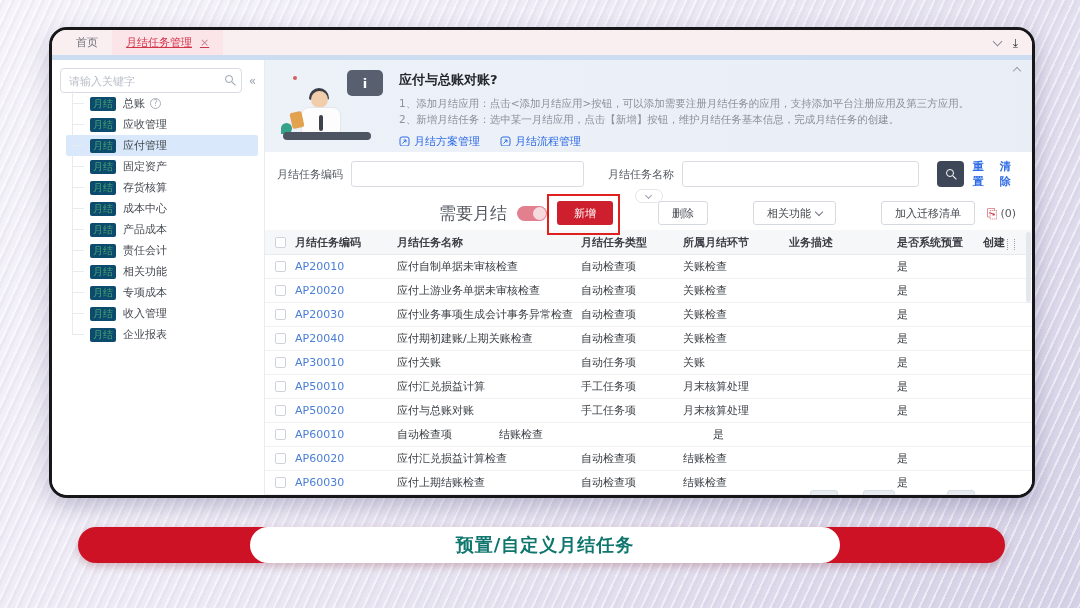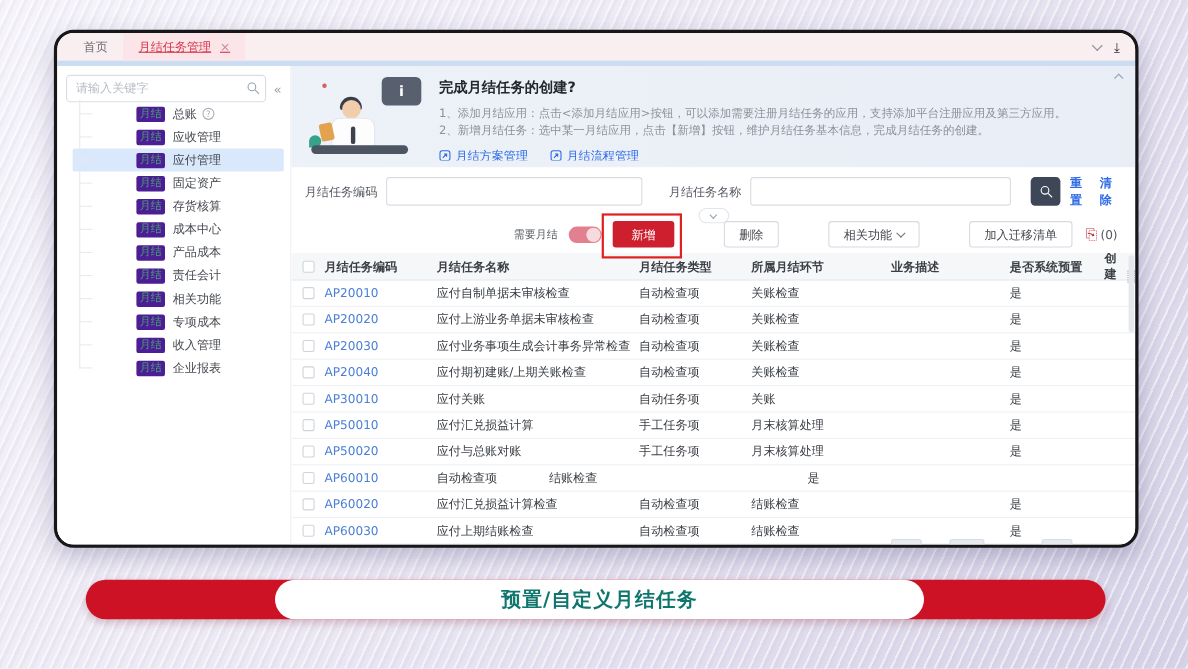--- a/index.html
+++ b/index.html
@@ -39,22 +39,22 @@
   .mag::after { content:''; position:absolute; width:5px; height:1.4px; background:#9aa3ad;
     transform:rotate(45deg); right:-4px; bottom:-2px; }
   .collapse-btn { color:#98a1ad; font-size:12px; line-height:1; padding:2px; }
   .add-link { text-align:right; color:#2e6be6; font-size:11px; margin:9px 6px 7px 0; }
   .tree { position:relative; margin-left:6px; }
   .tree::before { content:''; position:absolute; left:6px; top:-2px; bottom:10px; width:1px; background:#e7eaee; }
   .tree-item { height:21px; display:flex; align-items:center; position:relative; padding-left:24px;
     font-size:11px; color:#45494f; border-radius:2px; }
   .tree-item.selected { background:#d9e9fb; }
   .tick { position:absolute; left:6px; top:10px; width:12px; height:1px; background:#e7eaee; }
-  .badge { background:#4c1d95; color:#47a372; font-size:10px; line-height:14px; padding:0 3px;
-    border-radius:2px; margin-right:7px; flex:0 0 auto;margin-left:34px; }
+  .badge { background:#0c4a6e; color:#47a372; font-size:10px; line-height:14px; padding:0 3px;
+    border-radius:2px; margin-right:7px; flex:0 0 auto; }
   .help { margin-left:5px; width:11px; height:11px; border:1px solid #a9aeb8; border-radius:50%;
     color:#a9aeb8; font-size:8px; display:flex; align-items:center; justify-content:center; }
 
   
   .main { flex:1; background:#fff; display:flex; flex-direction:column; position:relative; }
 
   
   .banner { height:92px; background:linear-gradient(90deg,#edf1f8,#e9eef6); display:flex;
     padding:8px 16px 6px 14px; position:relative; flex:0 0 auto; }
   .banner-chev { position:absolute; right:12px; top:8px; width:6px; height:6px;
@@ -91,40 +91,40 @@
   .flinks { margin-left:9px; display:flex; gap:7px; }
   .flink { color:#2e6be6; font-size:11px; font-weight:600; }
   .expander { position:absolute; left:50%; bottom:-7px; transform:translateX(-50%); width:28px; height:14px;
     background:#fff; border:1px solid #e2e5ea; border-radius:8px; display:flex; align-items:center;
     justify-content:center; z-index:6; }
   .expander .chev { width:5px; height:5px; border-color:#98a0ac; margin-top:-2px; }
 
   
   .toolbar { height:34px; display:flex; align-items:center; justify-content:flex-end; gap:10px;
     padding-right:16px; flex:0 0 auto; position:relative; }
-  .toggle-label { font-size:10px; color:#555a61; }
+  .toggle-label { font-size:17px; color:#555a61; }
   .toggle { width:30px; height:15px; border-radius:8px; background:#e2808f; position:relative; }
   .knob { position:absolute; right:1px; top:1px; width:13px; height:13px; background:#f6dade; border-radius:50%; }
   .btn { height:24px; padding:0 13px; font-size:11px; border-radius:3px; display:flex; align-items:center; gap:5px; }
   .btn-add-wrap { position:relative; }
   .btn-add { background:#ce1f2e; color:#fff; border:none; padding:0 17px; }
   .annotation { position:absolute; left:-10px; right:-7px; top:-7px; bottom:-10px; border:2px solid #e01f1f; pointer-events:none; z-index:8; }
   .btn-plain { background:#fff; border:1px solid #d6dae0; color:#46494f;margin-left:35px; }
   .caret { width:6px; height:6px; border-right:1.4px solid #6e737b; border-bottom:1.4px solid #6e737b; transform:rotate(45deg); margin-top:-3px; }
   .migrate-counter { display:flex; align-items:center; gap:3px; margin-left:2px; }
   .doc-icon { font-size:13px; color:#c2323f; line-height:1; }
   .counter-text { font-size:11px; color:#55585e; }
 
   
   .table { flex:1; overflow:hidden; position:relative; }
   .trow { display:flex; align-items:center; height:24px; border-bottom:1px solid #eef0f3; font-size:11px; }
   .thead { background:#f6f7f9; height:25px; color:#3c4046; font-weight:600; border-bottom:1px solid #e8eaee; }
   .c0 { width:30px; display:flex; justify-content:center; }
   .c1 { width:102px; } .c2 { width:184px; } .c3 { width:102px; } .c4 { width:106px; }
-  .c5 { width:108px;margin-left:21px; } .c6 { width:86px; } .c7 { flex:1; display:flex; align-items:flex-end; gap:0; }
+  .c5 { width:108px; } .c6 { width:86px; } .c7 { flex:1; display:flex; align-items:flex-end; gap:0; }
   .cbx { width:11px; height:11px; border:1px solid #cfd4db; border-radius:2px; background:#fff; }
   .code { color:#4a7fd6; }
   .cell { color:#3c4046; }
   .colset { width:8px; height:11px; border-left:1px dotted #98a0ac; border-right:1px dotted #98a0ac; margin-left:2px; }
   .scrolltrack { position:absolute; right:1px; top:0; bottom:0; width:5px; }
   .scrollthumb { position:absolute; right:0; top:2px; width:5px; height:70px; background:#e4e7eb; border-radius:3px; }
   .pag-stub { position:absolute; bottom:-5px; height:10px; background:#e7eaee; border:1px solid #d8dce2; border-radius:3px; }
 
   
   .caption-bar { position:absolute; left:78px; top:527px; width:927px; height:36px;
@@ -235,21 +235,21 @@
           <div class="bubble">i</div>
           <div class="hair"></div>
             <div class="head"></div>
           <div class="body"></div>
             <div class="tie"></div>
           <div class="clip"></div>
             <div class="plant"></div>
           <div class="laptop"></div>
         </div>
         <div class="banner-text">
-          <div class="banner-title">完成月结任务的创建?</div>
+          <div class="banner-title">应付与总账对账?</div>
           <div class="banner-line">1、添加月结应用：点击&lt;添加月结应用&gt;按钮，可以添加需要注册月结任务的应用，支持添加平台注册应用及第三方应用。</div>
           <div class="banner-line">2、新增月结任务：选中某一月结应用，点击【新增】按钮，维护月结任务基本信息，完成月结任务的创建。</div>
           <div class="banner-links">
             <span class="blink">
               <svg width="11" height="11" viewBox="0 0 11 11">
                   <rect x="1" y="1" width="9" height="9" rx="2" fill="none" stroke="#2e6be6"></rect>
                   <path d="M3.5 7.5 L7 4 M4.6 4 H7 V6.4" fill="none" stroke="#2e6be6"></path>
                 </svg>
               <span>月结方案管理</span>
             </span>

